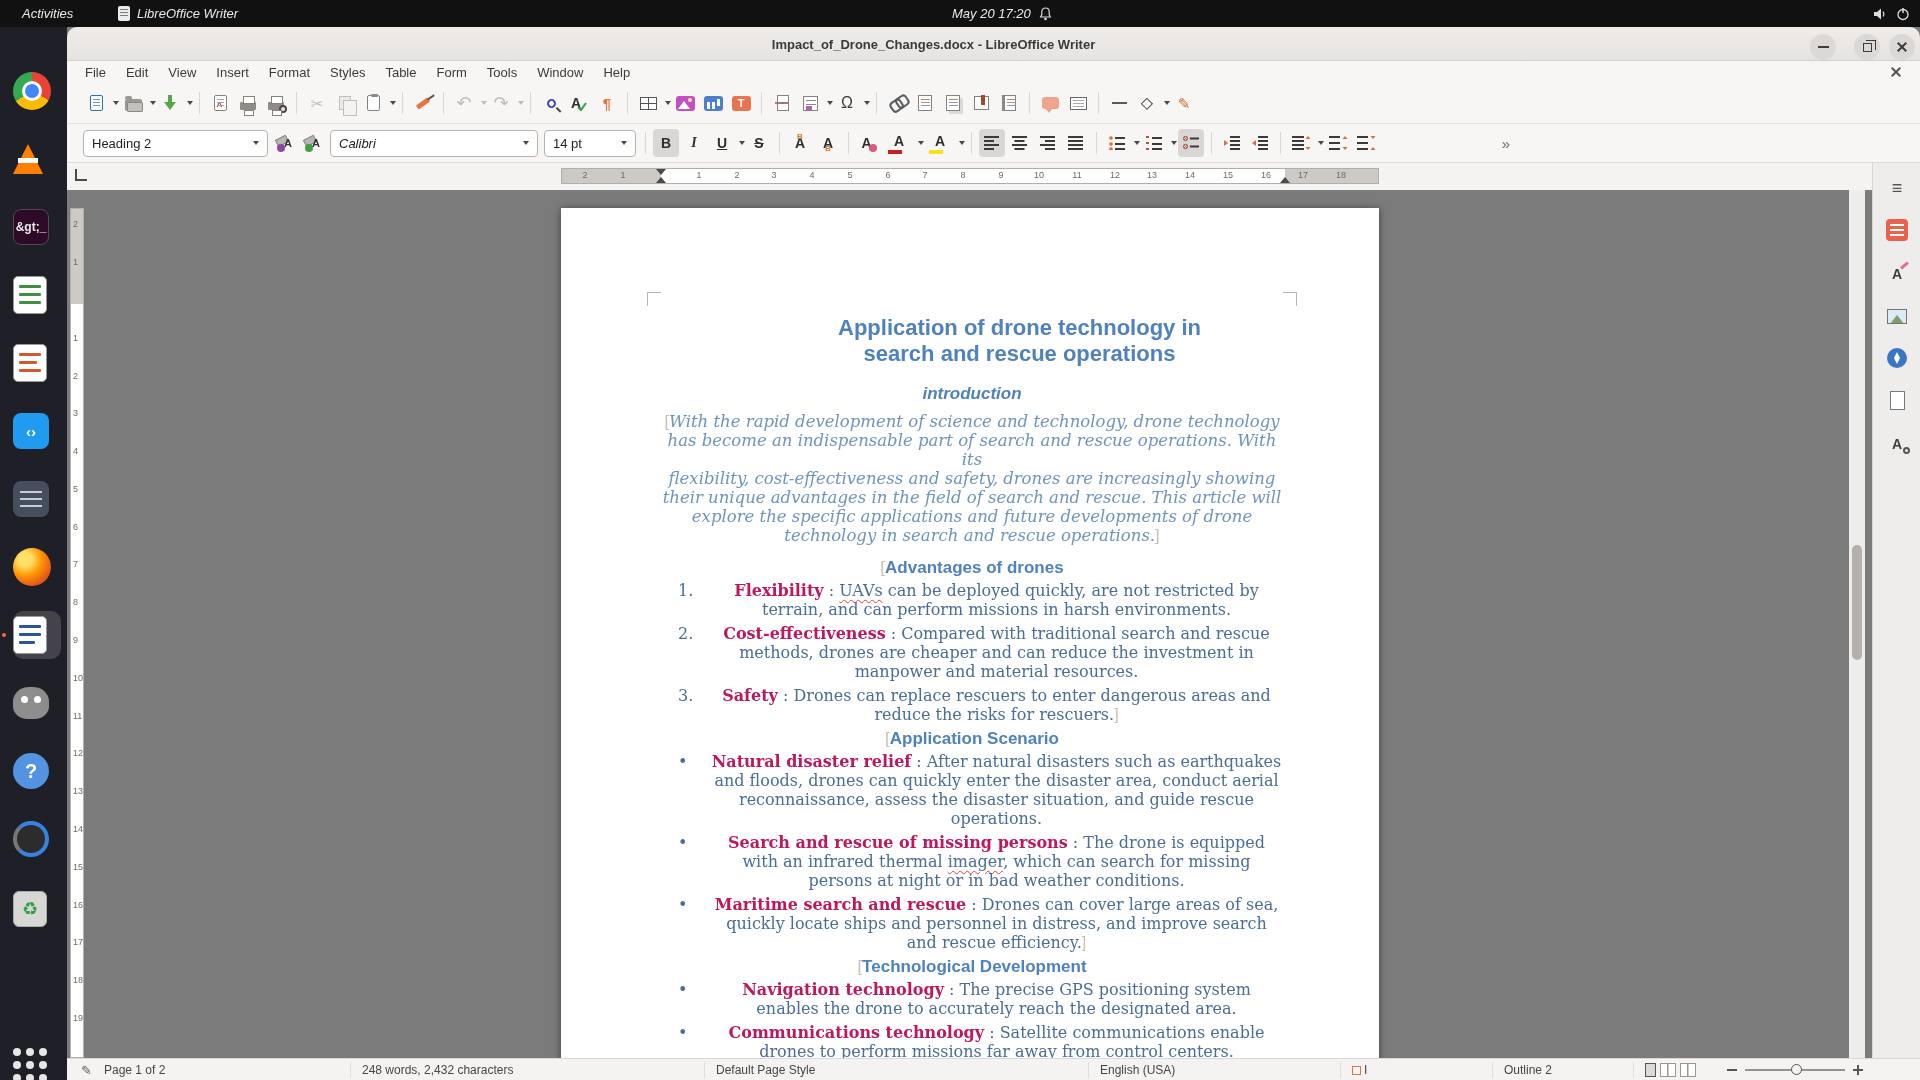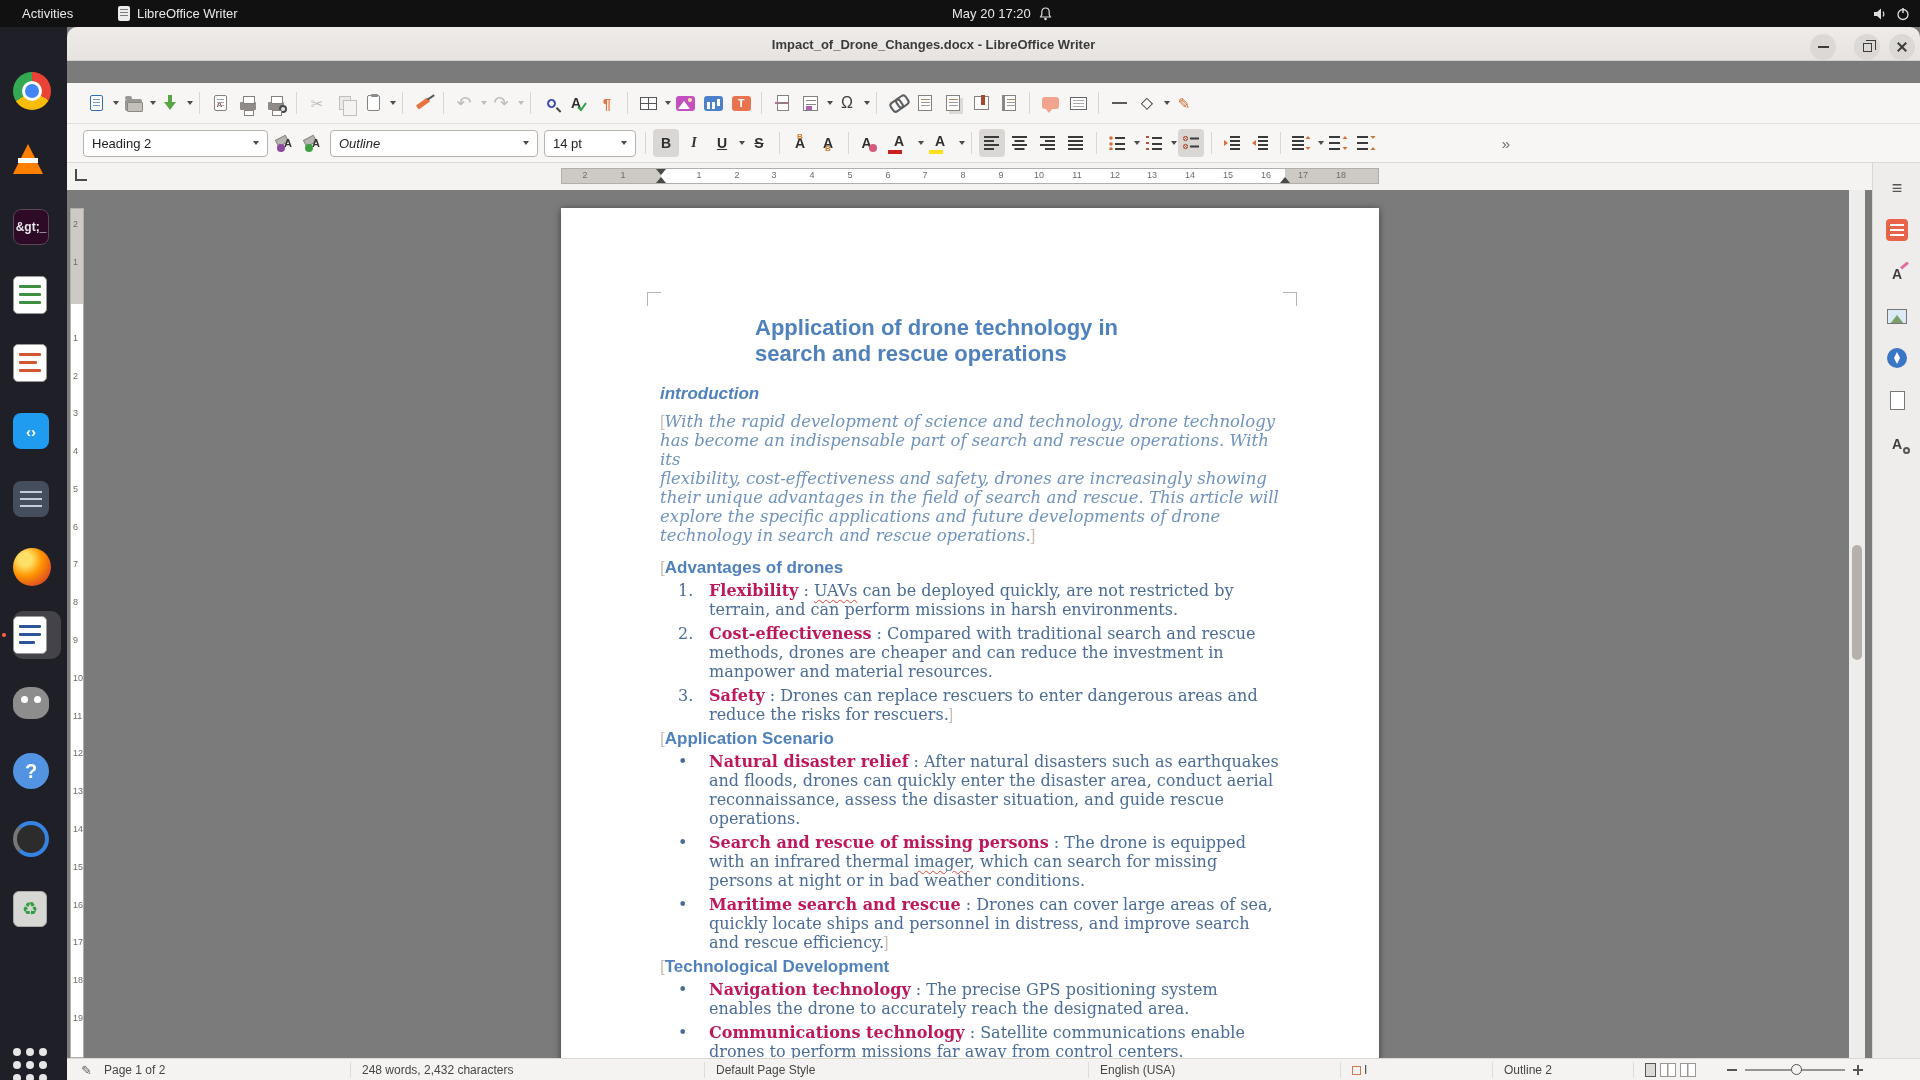--- a/index.html
+++ b/index.html
@@ -3,21 +3,21 @@
 <meta charset="utf-8">
 <style>
   *{margin:0;padding:0;box-sizing:border-box;}
   html,body{width:1920px;height:1080px;overflow:hidden;background:#000;}
   body{font-family:"Liberation Sans",sans-serif;}
   .screen{position:relative;width:1920px;height:1080px;background:#7b7b7b;}
   .abs{position:absolute;}
 
   
   .topbar{left:0;top:0;width:1920px;height:27px;background:#111;color:#e9e9e9;font-size:13px;}
-  .topbar .item{position:absolute;top:0;height:27px;display:flex;align-items:center;gap:7px;}
+  .topbar .item{position:absolute;top:0;height:27px;display:flex;align-items:center;gap:7px;font-style:italic;}
   .tb-activities{left:14px;padding:0 8px;}
   .tb-app{left:118px;}
   .tb-clock{left:952px;}
   .tb-right{right:10px;gap:14px;}
   .mini-doc{width:12px;height:15px;background:#ececec;border-radius:2px;position:relative;}
   .mini-doc::after{content:"";position:absolute;left:2px;top:3px;width:8px;height:9px;
      background:repeating-linear-gradient(#7c7c7c 0 1px,transparent 1px 3px);}
 
   
   .dock{left:0;top:27px;width:67px;height:1053px;background:#1f1f27;}
@@ -146,21 +146,21 @@
   .hruler{position:absolute;left:494px;top:5px;width:818px;height:16px;background:#cdcac6;border:1px solid #b2afab;}
   .hruler .act{position:absolute;left:99px;top:0;width:624px;height:100%;background:#fff;}
   .rnum{position:absolute;top:1px;font-size:9px;color:#6e6b68;transform:translateX(-50%);}
   .vruler{left:69px;top:190px;width:16px;height:868px;}
   .vruler .bar{position:absolute;left:1px;top:18px;width:14px;bottom:0;background:#cdcac6;border:1px solid #b2afab;}
   .vruler .act{position:absolute;left:2px;top:114px;width:12px;bottom:1px;background:#fff;}
   .vruler .rnum{transform:translateY(-50%);left:4px;top:auto;}
   .tri{position:absolute;width:0;height:0;}
 
   
-  .page{left:561px;top:208px;width:818px;height:872px;background:#fff;box-shadow:0 1px 7px rgba(0,0,0,.5);overflow:hidden;font-family:"DejaVu Serif",serif;}
+  .page{left:561px;top:208px;width:818px;height:872px;background:#fff;box-shadow:0 1px 7px rgba(0,0,0,.5);overflow:hidden;font-family:"DejaVu Serif",serif;text-align:center;}
   .cornermark{position:absolute;width:14px;height:14px;border-color:#b9b5af;}
   .cm-tl{left:86px;top:84px;border-left:1px solid #b9b5af;border-top:1px solid #b9b5af;}
   .cm-tr{right:82px;top:84px;border-right:1px solid #b9b5af;border-top:1px solid #b9b5af;}
   .content{position:absolute;left:99px;top:0;width:624px;}
   .doctitle{margin-top:107px;margin-left:95px;font-family:"Liberation Sans",sans-serif;font-size:22px;font-weight:bold;line-height:26px;color:#4f81bd;white-space:pre-line;}
   .h-intro{margin-top:17px;font-family:"Liberation Sans",sans-serif;font-size:17px;font-weight:bold;font-style:italic;color:#4f81bd;}
   .introp{margin-top:8px;font-size:16.5px;font-style:italic;line-height:19px;color:#6f93bd;}
   .introp .txt{white-space:pre-line;}
   .h2{font-family:"Liberation Sans",sans-serif;font-size:17px;font-weight:bold;color:#4f81bd;line-height:20px;}
   .mt12{margin-top:13px;} .mt9{margin-top:1px;}
@@ -314,20 +314,34 @@
         <span class="glyph-min"></span>
       </div>
     <div class="wbtn wb-max">
         <span class="glyph-max"></span>
       </div>
     <div class="wbtn wb-close">
         <span class="x"></span>
       </div>
   </div>
 
+  <div class="abs menubar">
+    <span>File</span>
+    <span>Edit</span>
+    <span>View</span>
+    <span>Insert</span>
+    <span>Format</span>
+    <span>Styles</span>
+    <span>Table</span>
+    <span>Form</span>
+    <span>Tools</span>
+    <span>Window</span>
+    <span>Help</span>
+    <span class="x menu-close"></span>
+  </div>
 
   <div class="abs tbmain">
     <div class="tbtn">
         <span class="sheet blue"></span>
       </div>
       <span class="dd"></span>
     <div class="tbtn">
         <span class="folder"></span>
       </div>
       <span class="dd"></span>
@@ -463,21 +477,21 @@
           <span class="dotmark dm-p"></span>
         </span>
       </div>
     <div class="tbtn">
         <span class="rollerA">
           <b>A</b>
           <span class="dotmark dm-g"></span>
         </span>
       </div>
     <div class="combo c-font">
-        <span>Outline</span>
+        <span>Calibri</span>
         <span class="dd"></span>
       </div>
     <div class="combo c-size">
         <span>14 pt</span>
         <span class="dd"></span>
       </div>
     <span class="sep"></span>
     <div class="tbtn on">
         <span class="fa">B</span>
       </div>

